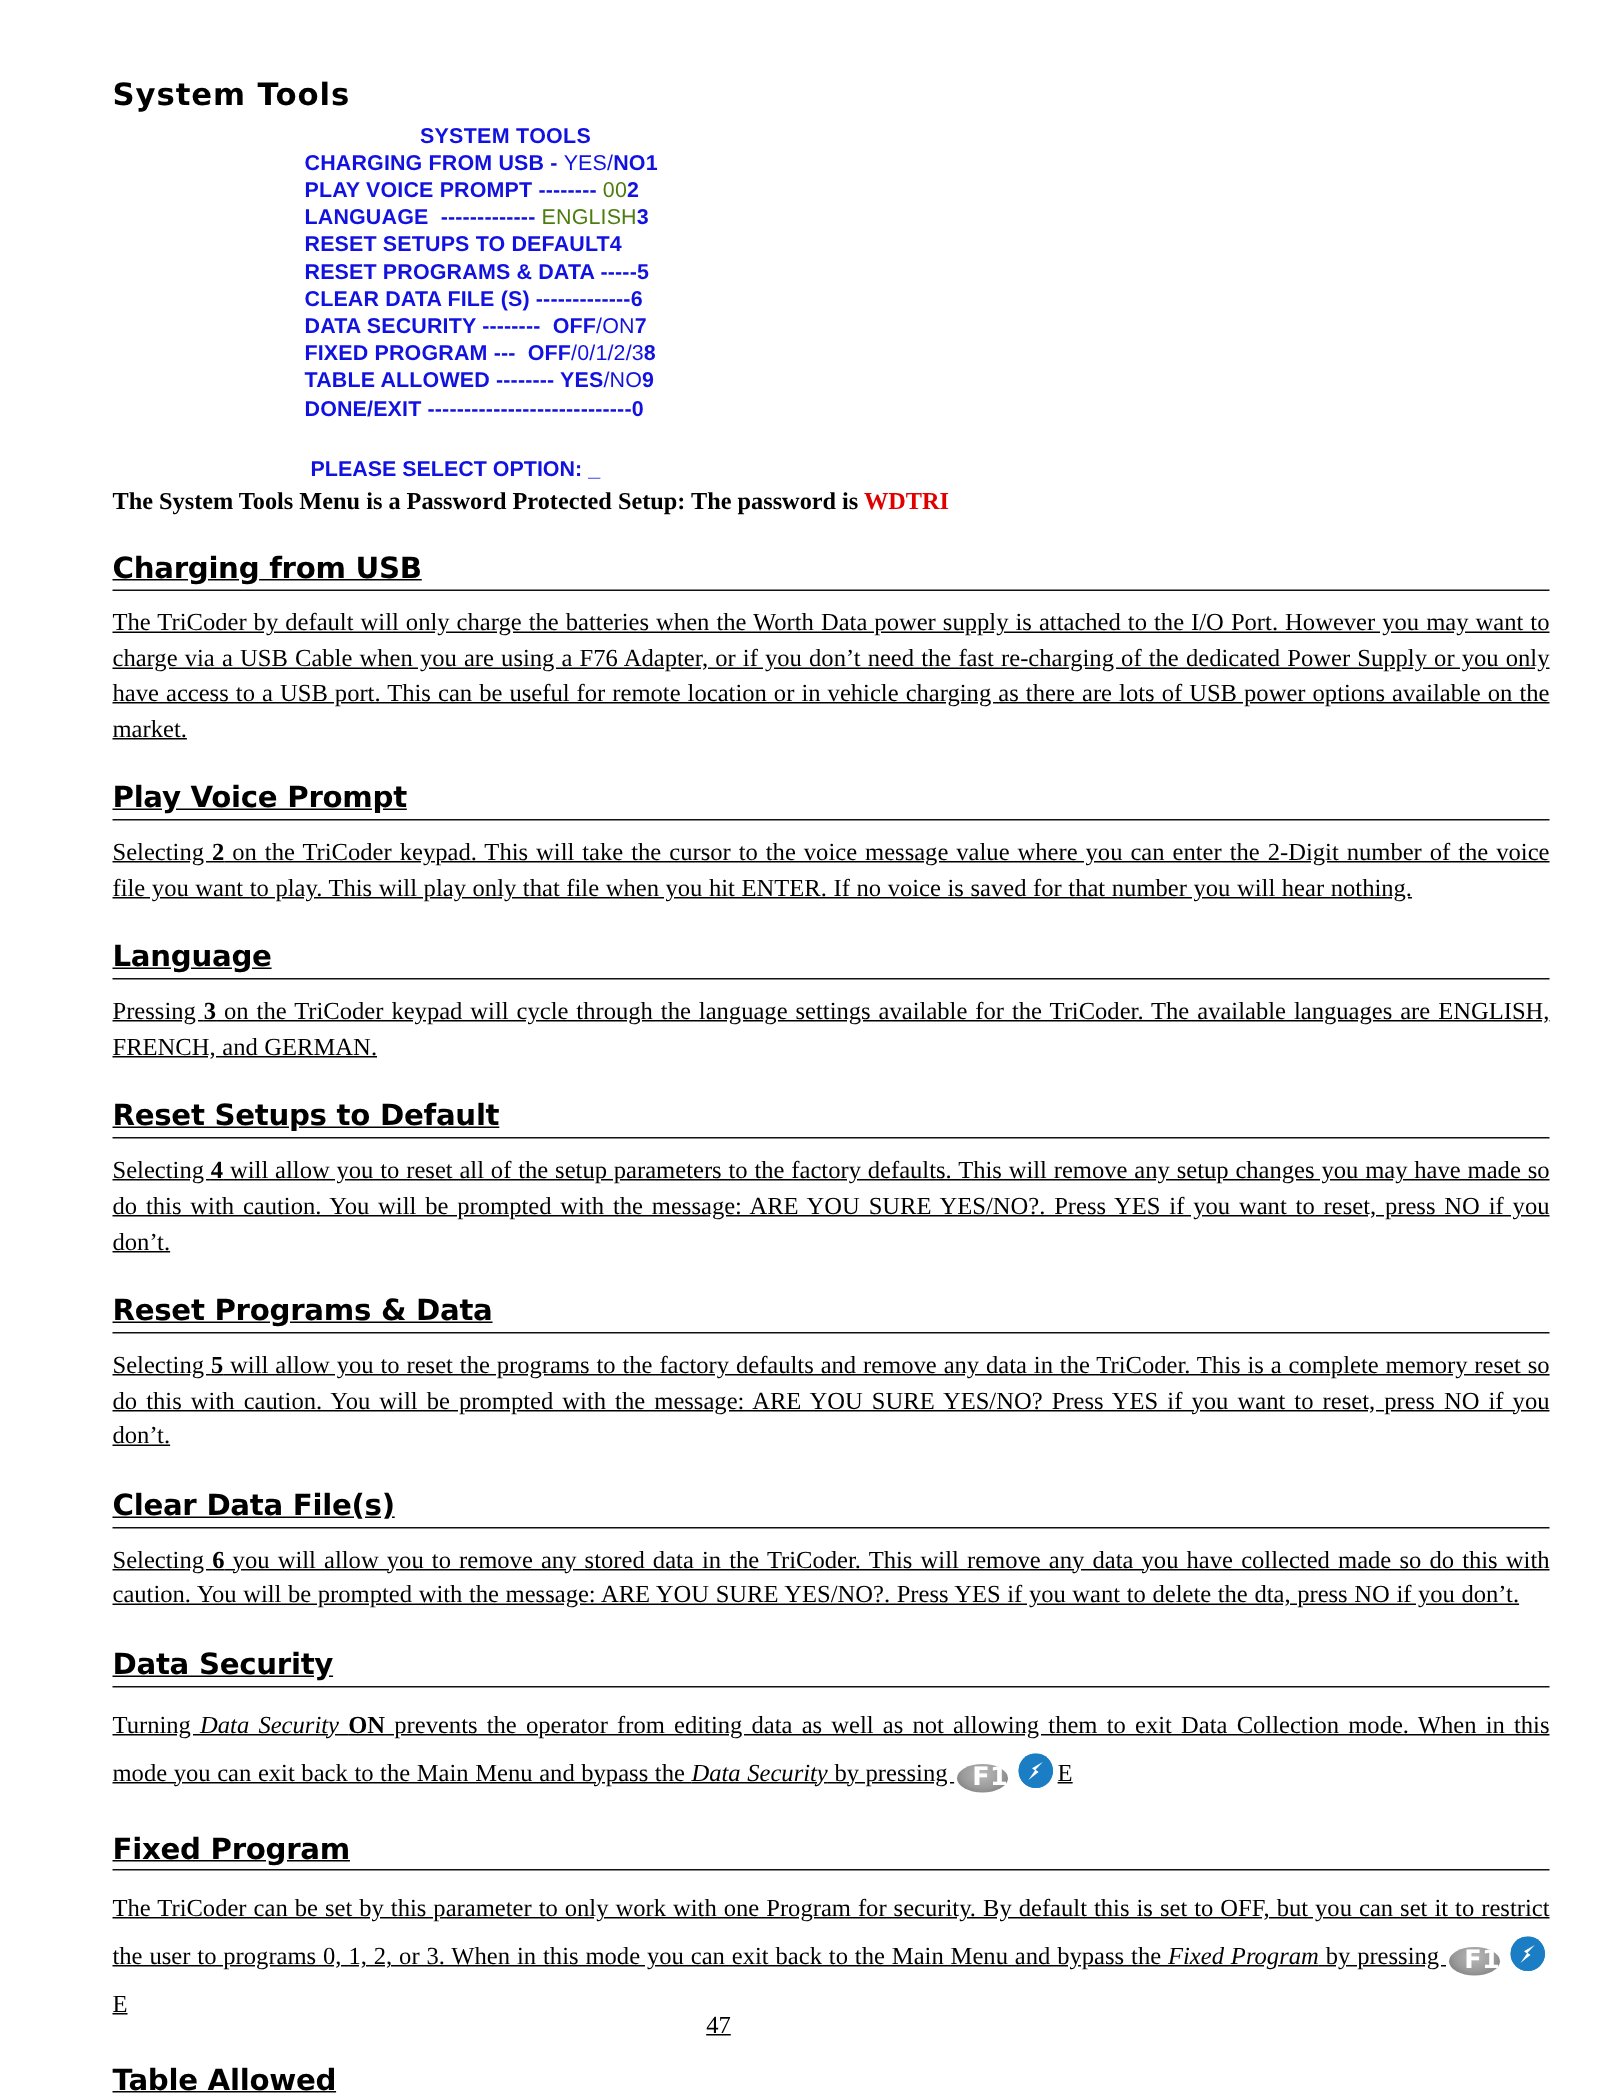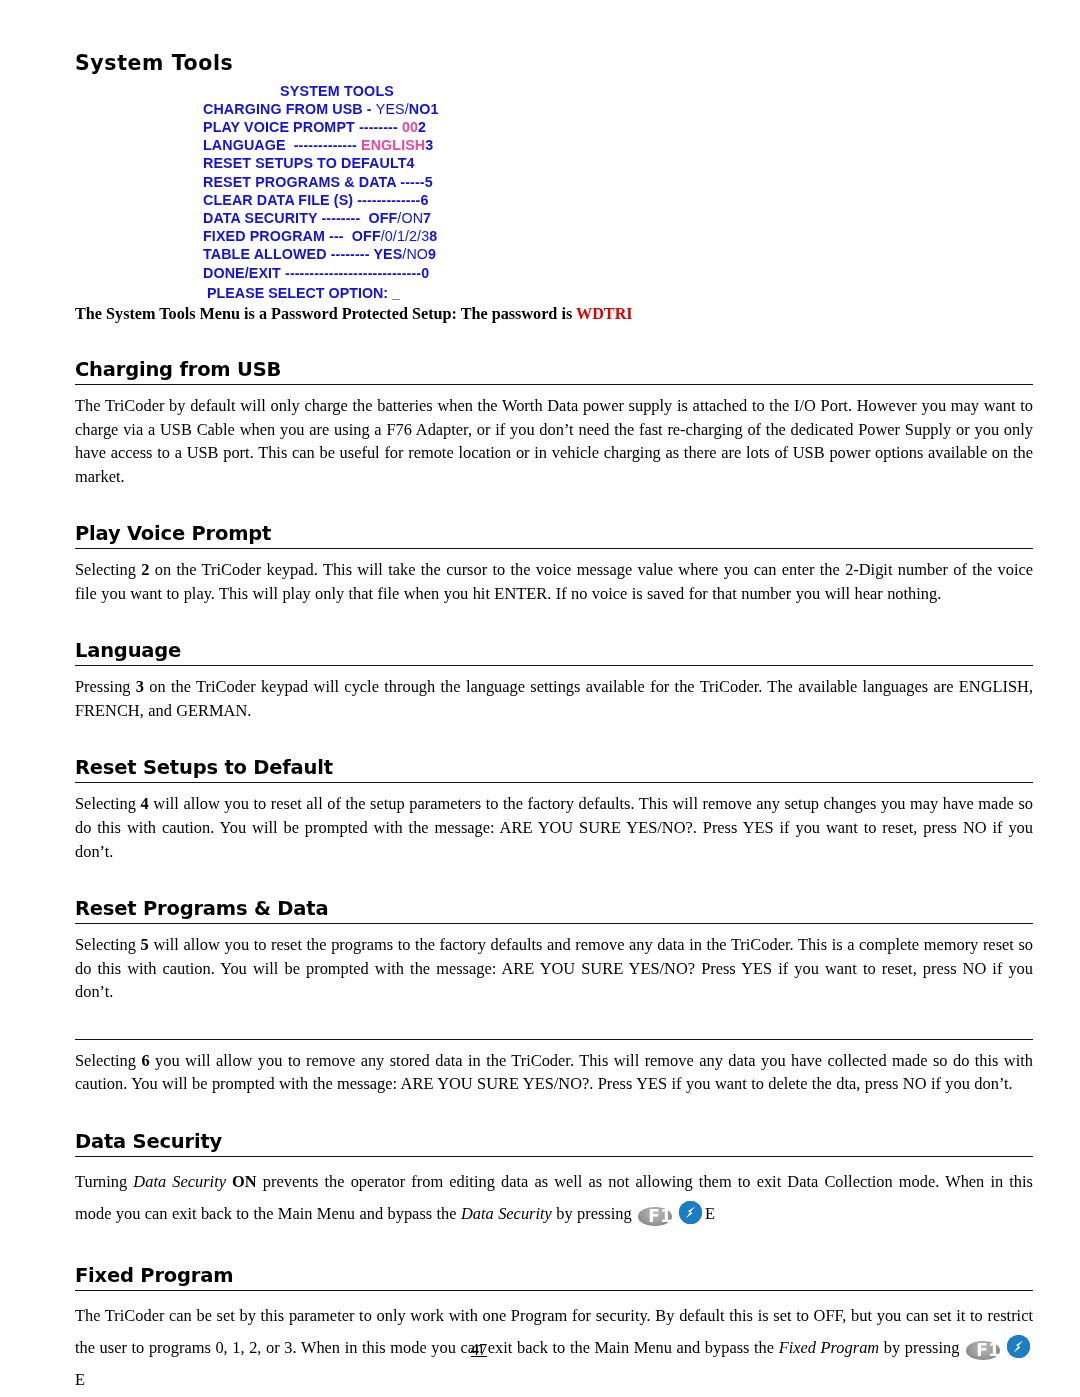--- a/index.html
+++ b/index.html
@@ -61,44 +61,44 @@
   }
   .menu-line {
     font-weight: bold;
     white-space: pre;
     letter-spacing: 0.1px;
   }
   .menu-line .alt {
     font-weight: normal;
   }
   .menu-line .valblack {
-    color: #ec4899;
-    font-weight: bold;
+    color: #4d7c0f;
+    font-weight: normal;
   }
   .menu-prompt {
     font-weight: bold;
-    margin-top: 2px;
+    margin-top: 22px;
     white-space: pre;
     padding-left: 4px;
   }
 
   .password-line {
     font-family: "Liberation Serif", "DejaVu Serif", serif;
     font-weight: bold;
     font-size: 16.2px;
     margin-top: 2px;
     margin-bottom: 0;
     line-height: 1.25;
   }
   .password-line .pw {
     color: #E00000;
   }
 
   
-  .section { margin-top: 35px; }
+  .section { margin-top: 24px; text-decoration: underline; }
   .section h2 {
     font-family: "DejaVu Sans", "Liberation Sans", sans-serif;
     font-weight: bold;
     font-size: 19.5px;
     letter-spacing: -0.2px;
     margin: 0 0 3px 0;
     padding: 0;
     line-height: 1.12;
     color: #000000;
   }
@@ -229,20 +229,21 @@
       <p class="body-text"><span>Selecting </span><b>4</b><span> will allow you to reset all of the setup parameters to the factory defaults.  This will remove any setup changes you may have made so do this with caution. You will be prompted with the message: ARE YOU SURE YES/NO?.  Press YES if you want to reset, press NO if you don’t.</span></p>
     </div>
 
     <div class="section">
       <h2>Reset Programs &amp; Data</h2>
       <hr class="rule">
       <p class="body-text"><span>Selecting </span><b>5</b><span> will allow you to reset the programs to the factory defaults and remove any data in the TriCoder.  This is a complete memory reset so do this with caution. You will be prompted with the message: ARE YOU SURE YES/NO?  Press YES if you want to reset, press NO if you don’t.</span></p>
     </div>
 
     <div class="section">
+      <h2>Clear Data File(s)</h2>
       <hr class="rule">
       <p class="body-text"><span>Selecting </span><b>6</b><span> you will allow you to remove any stored data in the TriCoder.  This will remove any data you have collected made so do this with caution. You will be prompted with the message: ARE YOU SURE YES/NO?.  Press YES if you want to delete the dta, press NO if you don’t.</span></p>
     </div>
 
     <div class="section">
       <h2>Data Security</h2>
       <hr class="rule">
       <p class="body-text loose"><span>Turning </span><i>Data Security</i><span> </span><b>ON</b><span> prevents the operator from editing data as well as not allowing them to exit Data Collection mode. When in this mode you can exit back to the Main Menu and bypass the </span><i>Data Security</i><span> by pressing </span><span class="key-f1">F1</span><span class="key-arrow"><svg width="23" height="23" viewBox="0 0 23 23" aria-hidden="true">
               <circle cx="11.5" cy="11.5" r="11.5" fill="#1b7ec4"></circle>
               <path d="M16.2 5.6 L9.0 9.9 L11.0 11.4 L6.6 17.6 L13.4 12.3 L11.3 10.9 Z" fill="#ffffff"></path>

